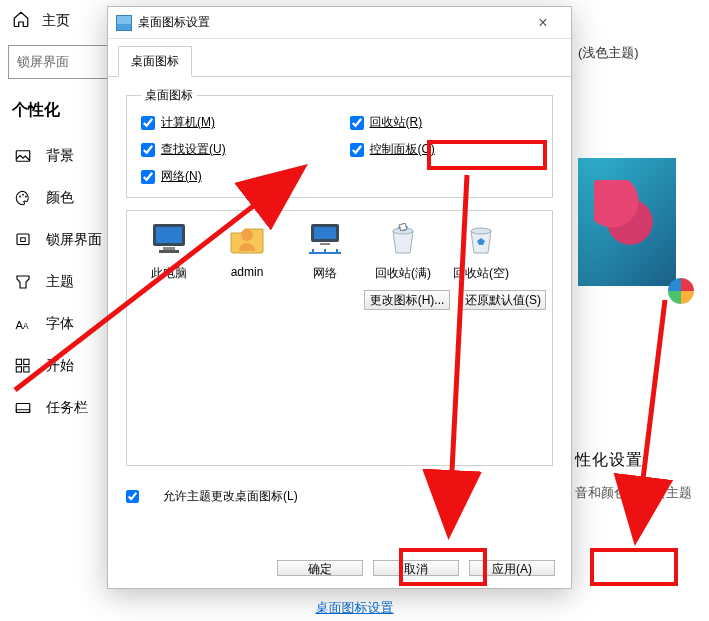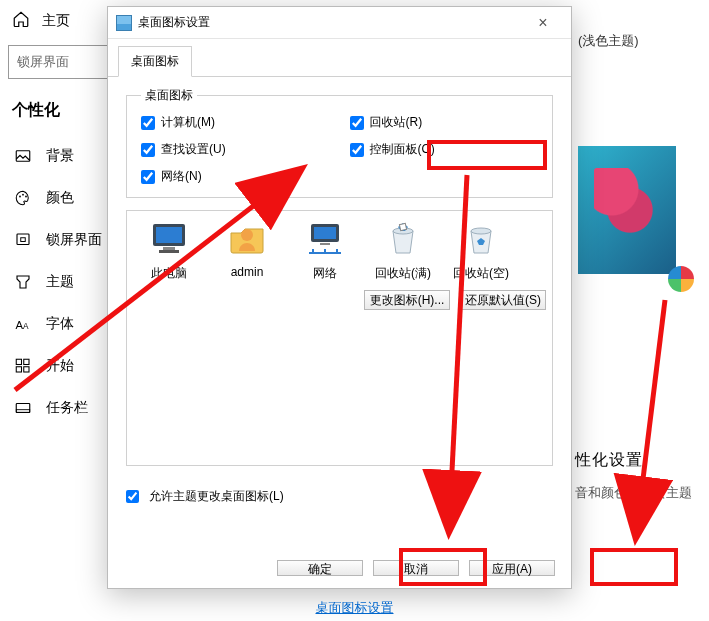--- a/index.html
+++ b/index.html
@@ -11,21 +11,21 @@
   .topbar svg { width: 18px; height: 18px; }
   .topbar span { font-size: 14px; }
 
   .search-box { margin: 4px 8px 16px 8px; width: 260px; height: 34px; border: 1px solid #999; background: #fff; padding: 0 8px; display: flex; align-items: center; font-size: 13px; color: #666; }
 
   .sidebar { position: absolute; left: 0; top: 100px; width: 280px; }
   .sidebar .cat-title { font-size: 16px; font-weight: 600; padding: 0 12px 14px 12px; }
   .sidebar-item { display: flex; align-items: center; gap: 14px; padding: 12px 14px; font-size: 14px; color: #000; cursor: pointer; }
   .sidebar-item svg { width: 18px; height: 18px; flex: 0 0 18px; }
 
-  .right-area { position: absolute; left: 578px; top: 32px; width: 120px; }
+  .right-area { position: absolute; left: 578px; top: 44px; width: 120px; }
   .right-area .theme-text { font-size: 13px; color: #333; }
   .thumb { margin-top: 96px; width: 98px; height: 128px; background: linear-gradient(135deg,#2fb3cf,#1a5f88); position: relative; }
   .thumb::after { content:""; position:absolute; bottom:-18px; right:-18px; width:26px; height:26px; border-radius:50%;
     background: conic-gradient(#e63946 0 90deg,#fbb13c 90deg 180deg,#4cc26a 180deg 270deg,#268bd2 270deg 360deg); }
   .thumb .flower { position:absolute; left:16px; top:22px; width:60px; height:70px;
     background: radial-gradient(circle at 30% 30%, #e74574 0 40%, transparent 42%),
                 radial-gradient(circle at 60% 60%, #d13a6a 0 40%, transparent 42%); }
   .more-label { position: absolute; left: 575px; top: 450px; font-size: 16px; letter-spacing: 1px; }
   .more-sub { position: absolute; left: 575px; top: 484px; font-size: 13px; color: #555; }
 
@@ -36,35 +36,35 @@
     background: linear-gradient(180deg,#7cc1ee 0 60%,#4da2dd 60% 100%); border:1px solid #3a7fb1; }
   .dlg-close { margin-left: auto; width: 40px; text-align: center; font-size: 16px; color: #555; cursor: pointer; }
 
   .tabstrip { display: flex; padding: 6px 10px 0 10px; border-bottom: 1px solid #d0d0d0; }
   .tab { font-size: 12px; padding: 6px 12px 6px 12px; border: 1px solid #d0d0d0; border-bottom: 1px solid #fff; background: #fff; position: relative; top: 1px; }
 
   .dlg-body { padding: 10px 18px 10px 18px; }
 
   fieldset.group { border: 1px solid #d0d0d0; padding: 10px 14px 12px 14px; font-size: 12px; }
   fieldset.group legend { padding: 0 4px; font-size: 12px; }
-  .check-grid { display: grid; grid-template-columns: 1fr 1fr; gap: 10px 20px; }
+  .check-grid { display: grid; grid-template-columns: 1fr 1fr; gap: 10px 20px; text-decoration: underline; }
   .chk { display: flex; align-items: center; gap: 6px; }
   .chk input { width: 14px; height: 14px; }
   .chk label { font-size: 12px; }
 
   .icons-box { margin-top: 12px; border: 1px solid #d0d0d0; height: 256px; padding: 8px 6px; }
   .icons-row { display: flex; gap: 6px; }
   .icon-cell { width: 72px; display: flex; flex-direction: column; align-items: center; gap: 6px; }
   .icon-cell .glyph { width: 44px; height: 40px; display:flex; align-items:center; justify-content:center; }
   .icon-cell .lbl { font-size: 12px; text-align: center; }
 
   .btnrow { display: flex; justify-content: flex-end; gap: 10px; margin-top: 8px; }
   .btn { min-width: 86px; height: 20px; border: 1px solid #b7b7b7; background: linear-gradient(#fdfdfd,#eaeaea); font-size: 12px; cursor: pointer; }
 
-  .allow-line { margin-top: 22px; display:flex; align-items:center; gap:10px; font-size:12px; }
+  .allow-line { margin-top: 22px; display:flex; align-items:center; gap:24px; font-size:12px; }
 
   .footer-btns { position: absolute; right: 16px; bottom: 12px; display: flex; gap: 10px; }
   .footer-btns .btn { min-width: 86px; height: 16px; }
 
   .bottom-link { position: absolute; left: 50%; transform: translateX(-50%); bottom: 4px; color: #0066cc; font-size: 13px; text-decoration: underline; cursor: pointer; }
 
   
   .hl { position: absolute; border: 4px solid #e11; pointer-events: none; }
 
   

